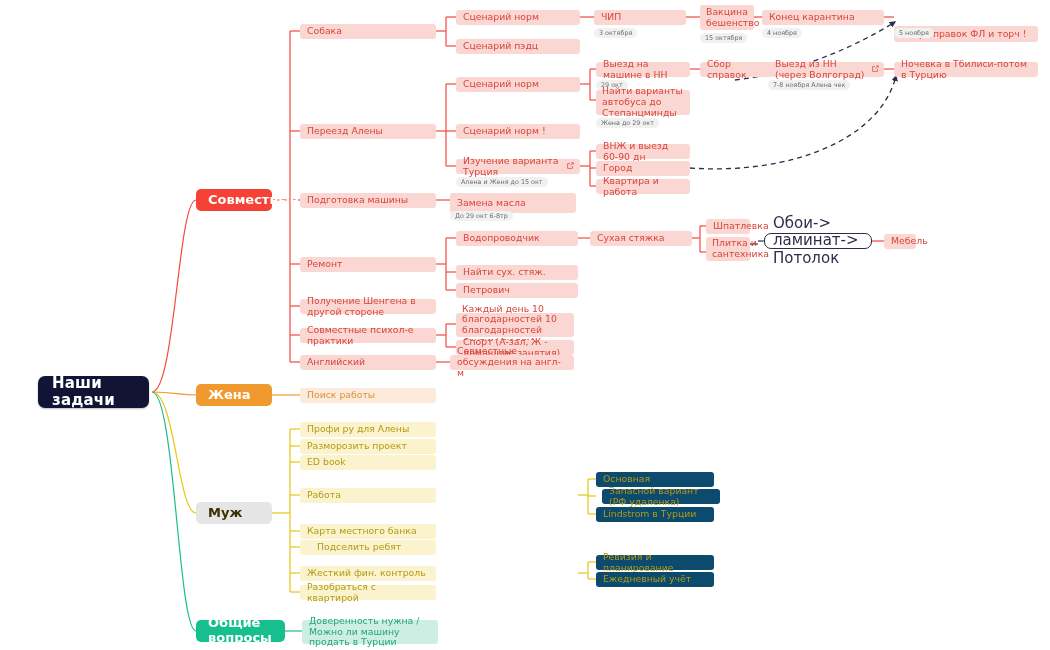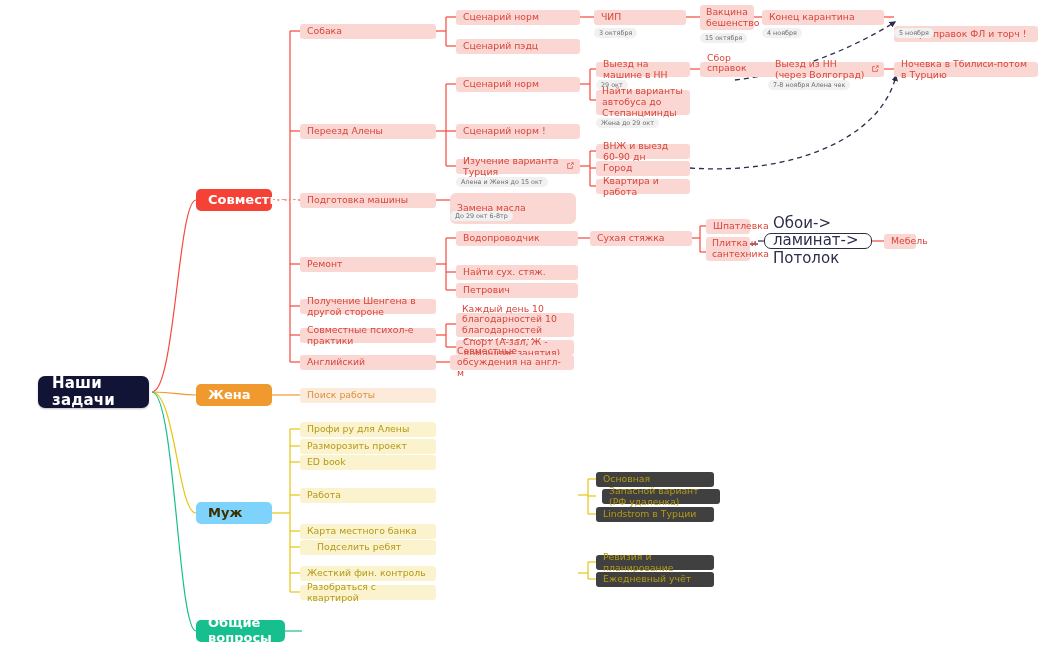--- a/index.html
+++ b/index.html
@@ -17,29 +17,29 @@
   
   .root{
     background:#121435;color:#ffffff;border-radius:7px;
     font-size:15px;font-weight:bold;padding:0 14px;letter-spacing:.2px;
     box-shadow:0 1px 2px rgba(0,0,0,.25);
   }
   
   .l1{color:#ffffff;font-weight:bold;font-size:13px;padding:0 12px;border-radius:5px;}
   .l1.red{background:#f44336;}
   .l1.orange{background:#f0992e;}
-  .l1.yellow{background:#7dd3fc;color:#3a3000;}
+  .l1.yellow{background:#e5e5e5;color:#3a3000;}
   .l1.green{background:#17bf8e;}
 
   
   .leaf{font-size:9.3px;padding:3px 7px;border-radius:3px;}
   .leaf.red{background:#fbd7d4;color:#d8453a;}
   .leaf.orange{background:#fceadb;color:#e0903a;}
   .leaf.yellow{background:#fbf2ce;color:#b39a15;}
-  .leaf.yellow2{background:#404040;color:#b39a15;}
+  .leaf.yellow2{background:#0c4a6e;color:#b39a15;}
   .leaf.green{background:#cdeee3;color:#23a583;}
 
   
   .outlined{
     background:#ffffff;border:1.3px solid #2b2d4a;color:#2b2d4a;
     border-radius:7px;font-size:15px;padding:3px 8px;
   }
 
   
   .chip{
@@ -271,21 +271,21 @@
     <span>29 окт</span>
   </div>
 
   <div class="node leaf red" style="left:596px;top:90px;width:94px;height:25px;padding:2px 6px;">
     <span class="lbl">Найти варианты автобуса до Степанцминды</span>
   </div>
   <div class="chip" style="left:596px;top:118px;">
     <span>Жена до 29 окт</span>
   </div>
 
-  <div class="node leaf red" style="left:700px;top:62px;width:74px;height:15px;align-items:flex-end;">
+  <div class="node leaf red" style="left:700px;top:62px;width:74px;height:15px;">
     <span class="lbl">Сбор справок</span>
   </div>
 
   <div class="node leaf red" style="left:768px;top:62px;width:116px;height:15px;padding-right:16px;">
     <span class="lbl">Выезд из НН (через Волгоград)</span>
   </div>
   <div class="ext" style="left:871px;top:65px;">
     <svg viewBox="0 0 10 10">
         <path d="M2 2 h3 M2 2 v6 h6 v-3 M5.5 4.5 L9 1 M6.6 1 H9 V3.4" fill="none" stroke="#d8453a" stroke-width="0.9"></path>
       </svg>
@@ -301,21 +301,21 @@
   <div class="node leaf red" style="left:596px;top:144px;width:94px;height:15px;">
     <span class="lbl">ВНЖ и выезд 60-90 дн</span>
   </div>
   <div class="node leaf red" style="left:596px;top:161px;width:94px;height:15px;">
     <span class="lbl">Город</span>
   </div>
   <div class="node leaf red" style="left:596px;top:179px;width:94px;height:15px;">
     <span class="lbl">Квартира и работа</span>
   </div>
 
-  <div class="node leaf red" style="left:450px;top:193px;width:126px;height:31px;border-radius:6px;">
+  <div class="node leaf red" style="left:450px;top:193px;width:126px;height:20px;">
     <span class="lbl">Замена масла</span>
   </div>
   <div class="chip" style="left:450px;top:211px;">
     <span>До 29 окт 6-8тр</span>
   </div>
 
   <div class="node leaf red" style="left:456px;top:231px;width:122px;height:15px;">
     <span class="lbl">Водопроводчик</span>
   </div>
   <div class="node leaf red" style="left:456px;top:265px;width:122px;height:15px;">
@@ -390,14 +390,17 @@
   <div class="node leaf yellow2" style="left:596px;top:507px;width:118px;height:15px;">
     <span class="lbl">Lindstrom в Турции</span>
   </div>
   <div class="node leaf yellow2" style="left:596px;top:555px;width:118px;height:15px;">
     <span class="lbl">Ревизия и планирование</span>
   </div>
   <div class="node leaf yellow2" style="left:596px;top:572px;width:118px;height:15px;">
     <span class="lbl">Ежедневный учёт</span>
   </div>
 
+  <div class="node leaf green" style="left:302px;top:620px;width:136px;height:24px;padding:2px 7px;">
+    <span class="lbl">Доверенность нужна /Можно ли машину продать в Турции</span>
+  </div>
 
 </div>
 
 </body></html>

